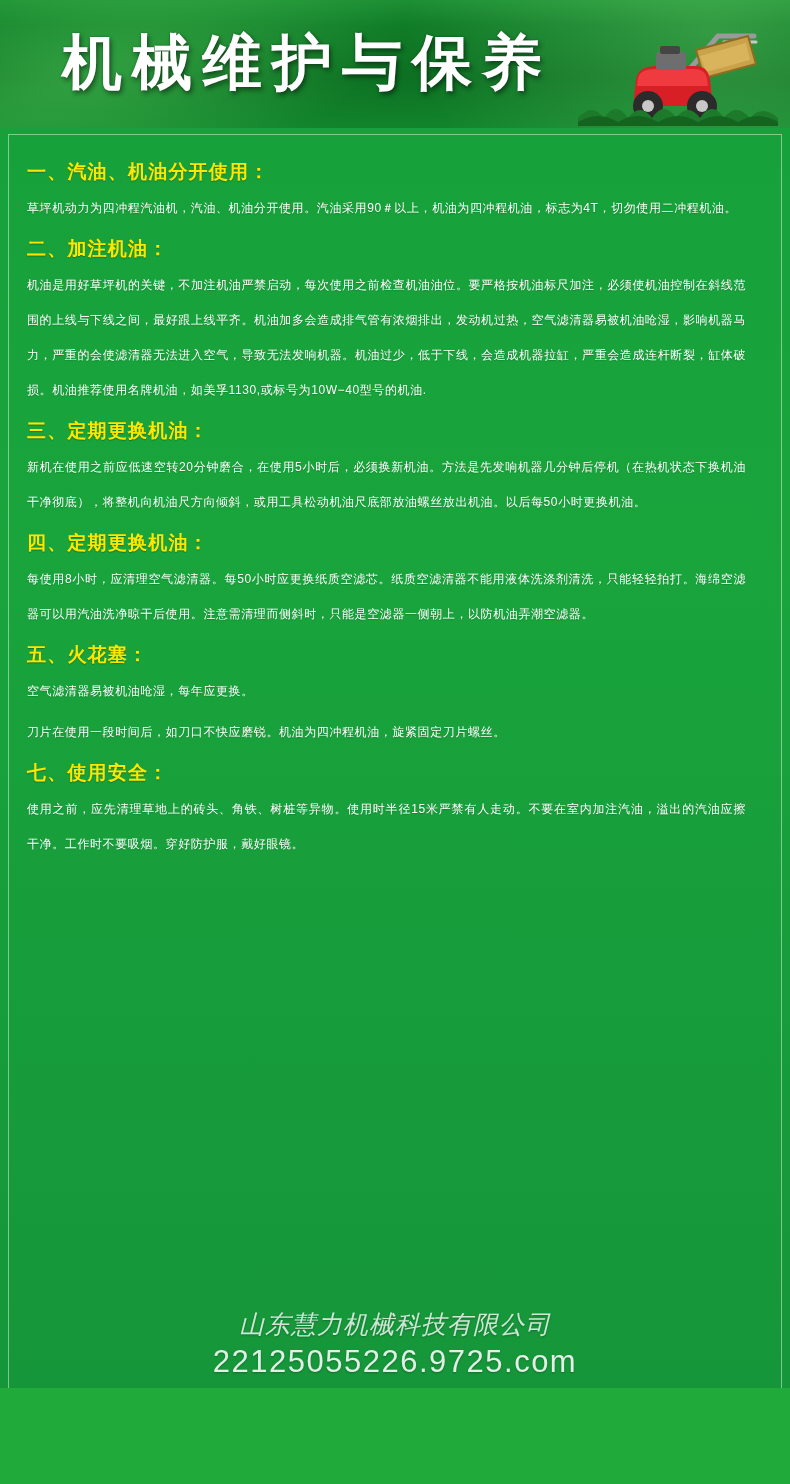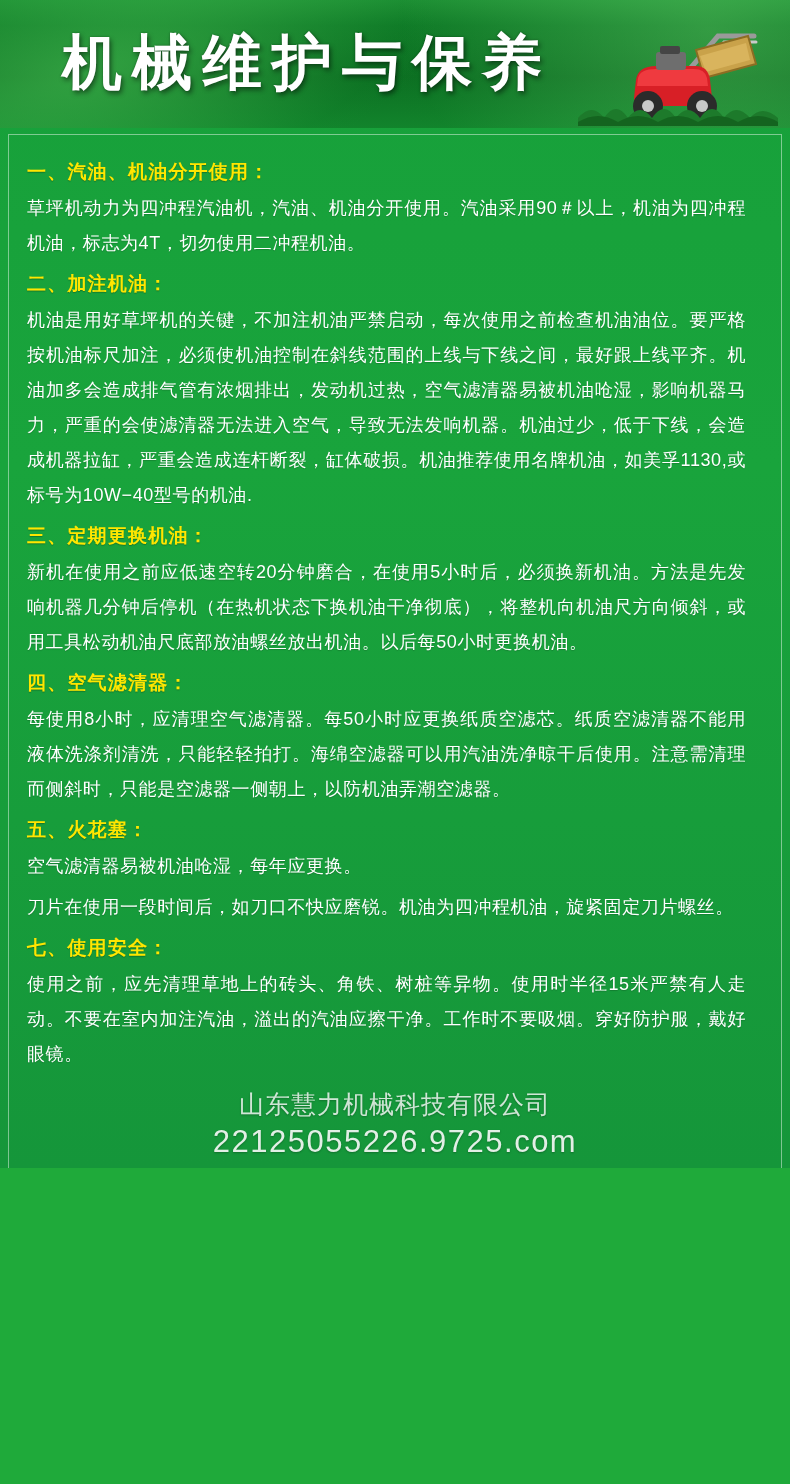--- a/index.html
+++ b/index.html
@@ -9,21 +9,21 @@
   body {
     width: 790px;
     height: 1484px;
     background: #1faa3a;
     font-family: "Liberation Sans", sans-serif;
     overflow: hidden;
   }
   #page {
     position: relative;
     width: 790px;
-    height: 1168px;
+    height: 1388px;
     background:
       linear-gradient(180deg, #17a03a 0%, #19a43c 40%, #15963a 100%);
     box-sizing: border-box;
     overflow: hidden;
   }
 
   
   .header {
     position: relative;
     height: 128px;
@@ -90,21 +90,21 @@
     color: #ffe600;
     font-size: 19px;
     font-weight: bold;
     letter-spacing: 1.2px;
     line-height: 34px;
     margin: 6px 0 2px 2px;
     text-shadow: 0 1px 1px rgba(0,0,0,0.25);
   }
   .sec-body {
     color: #ffffff;
-    font-size: 18px;
+    font-size: 12px;
     line-height: 35px;
     letter-spacing: 0.6px;
     text-align: justify;
     margin: 0 2px 6px 2px;
     text-shadow: 0 1px 1px rgba(0,0,0,0.18);
   }
 
   
   .footer {
     position: absolute;
@@ -114,20 +114,21 @@
     text-align: center;
     z-index: 6;
     pointer-events: none;
   }
   .wm-company {
     color: rgba(255,255,255,0.80);
     font-size: 25px;
     letter-spacing: 1px;
     line-height: 36px;
     text-shadow: 0 1px 2px rgba(0,0,0,0.25);
+    font-style: italic;
   }
   .wm-phone {
     color: rgba(255,255,255,0.88);
     font-family: "Liberation Sans", sans-serif;
     font-size: 31px;
     letter-spacing: 1.5px;
     line-height: 40px;
     text-shadow: 0 1px 2px rgba(0,0,0,0.25);
   }
 </style>
@@ -174,21 +175,21 @@
       <div class="sec-title">二、加注机油：</div>
       <div class="sec-body">机油是用好草坪机的关键，不加注机油严禁启动，每次使用之前检查机油油位。要严格按机油标尺加注，必须使机油控制在斜线范围的上线与下线之间，最好跟上线平齐。机油加多会造成排气管有浓烟排出，发动机过热，空气滤清器易被机油呛湿，影响机器马力，严重的会使滤清器无法进入空气，导致无法发响机器。机油过少，低于下线，会造成机器拉缸，严重会造成连杆断裂，缸体破损。机油推荐使用名牌机油，如美孚1130,或标号为10W−40型号的机油.</div>
     </div>
 
     <div class="section">
       <div class="sec-title">三、定期更换机油：</div>
       <div class="sec-body">新机在使用之前应低速空转20分钟磨合，在使用5小时后，必须换新机油。方法是先发响机器几分钟后停机（在热机状态下换机油干净彻底），将整机向机油尺方向倾斜，或用工具松动机油尺底部放油螺丝放出机油。以后每50小时更换机油。</div>
     </div>
 
     <div class="section">
-      <div class="sec-title">四、空气滤清器：</div>
+      <div class="sec-title">四、定期更换机油：</div>
       <div class="sec-body">每使用8小时，应清理空气滤清器。每50小时应更换纸质空滤芯。纸质空滤清器不能用液体洗涤剂清洗，只能轻轻拍打。海绵空滤器可以用汽油洗净晾干后使用。注意需清理而侧斜时，只能是空滤器一侧朝上，以防机油弄潮空滤器。</div>
     </div>
 
     <div class="section">
       <div class="sec-title">五、火花塞：</div>
       <div class="sec-body">空气滤清器易被机油呛湿，每年应更换。</div>
     </div>
 
     <div class="section">
       <div class="sec-body">刀片在使用一段时间后，如刀口不快应磨锐。机油为四冲程机油，旋紧固定刀片螺丝。</div>

